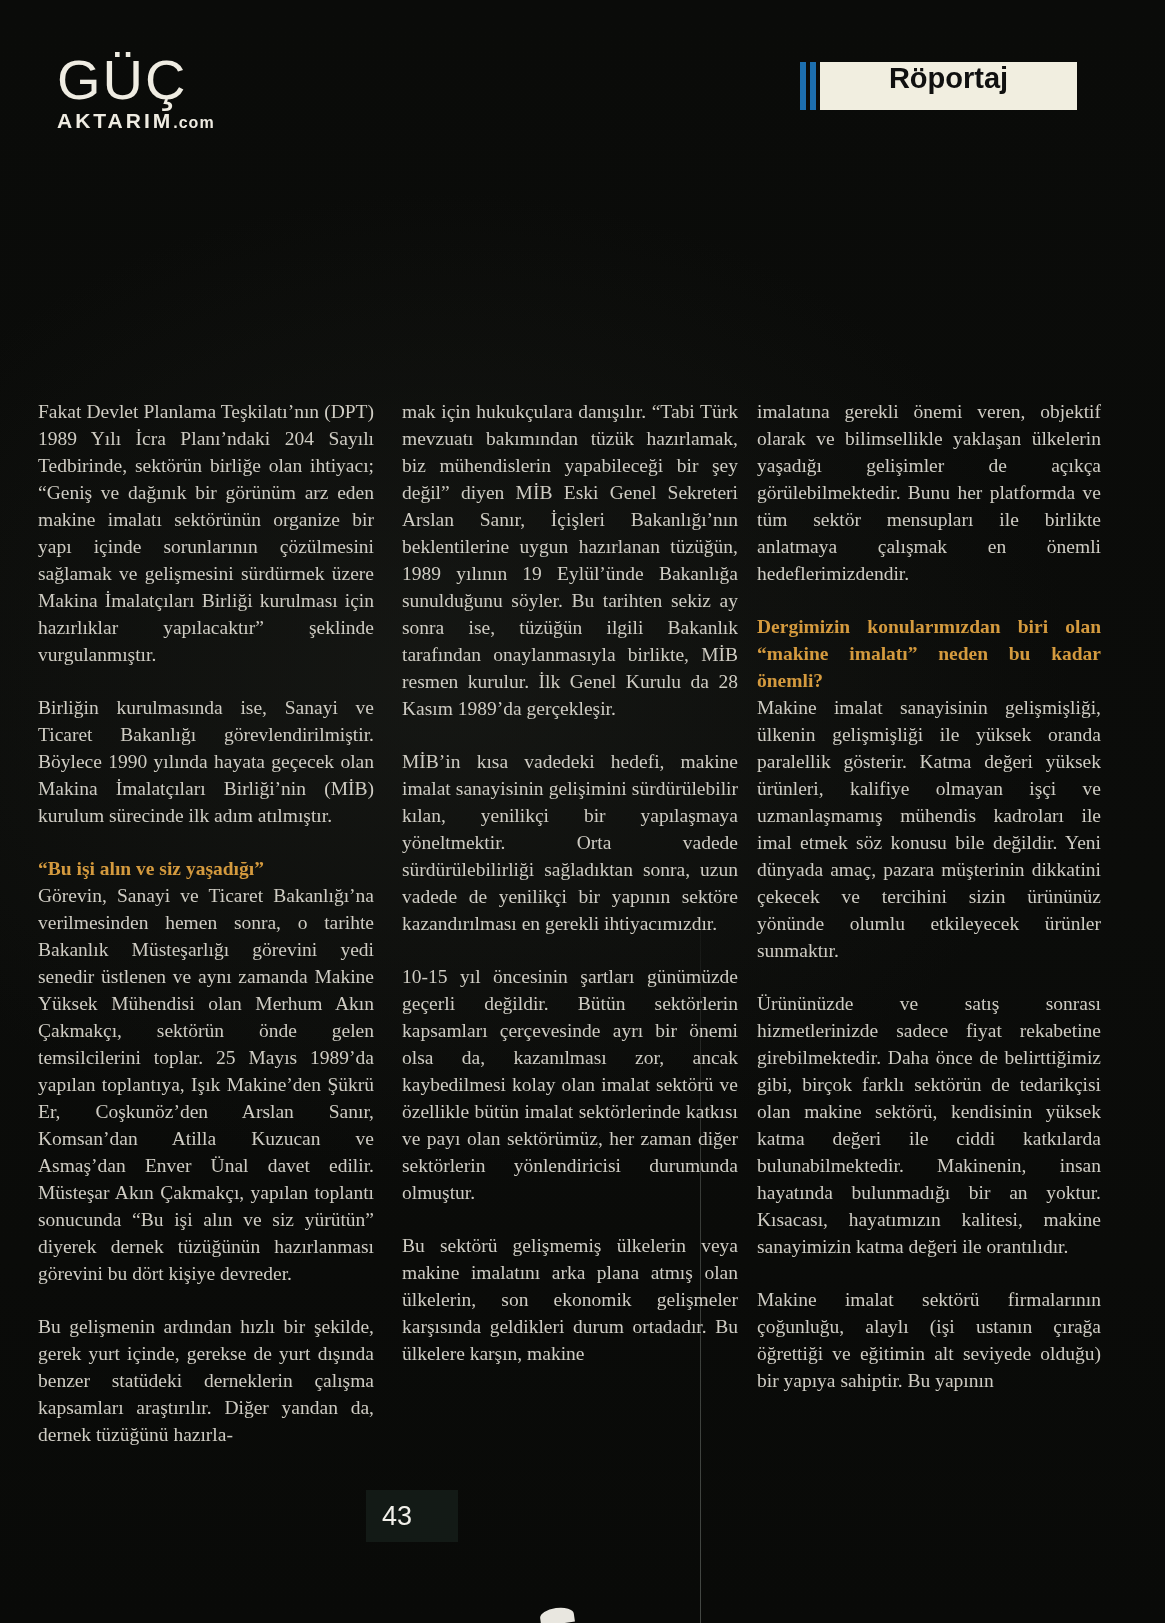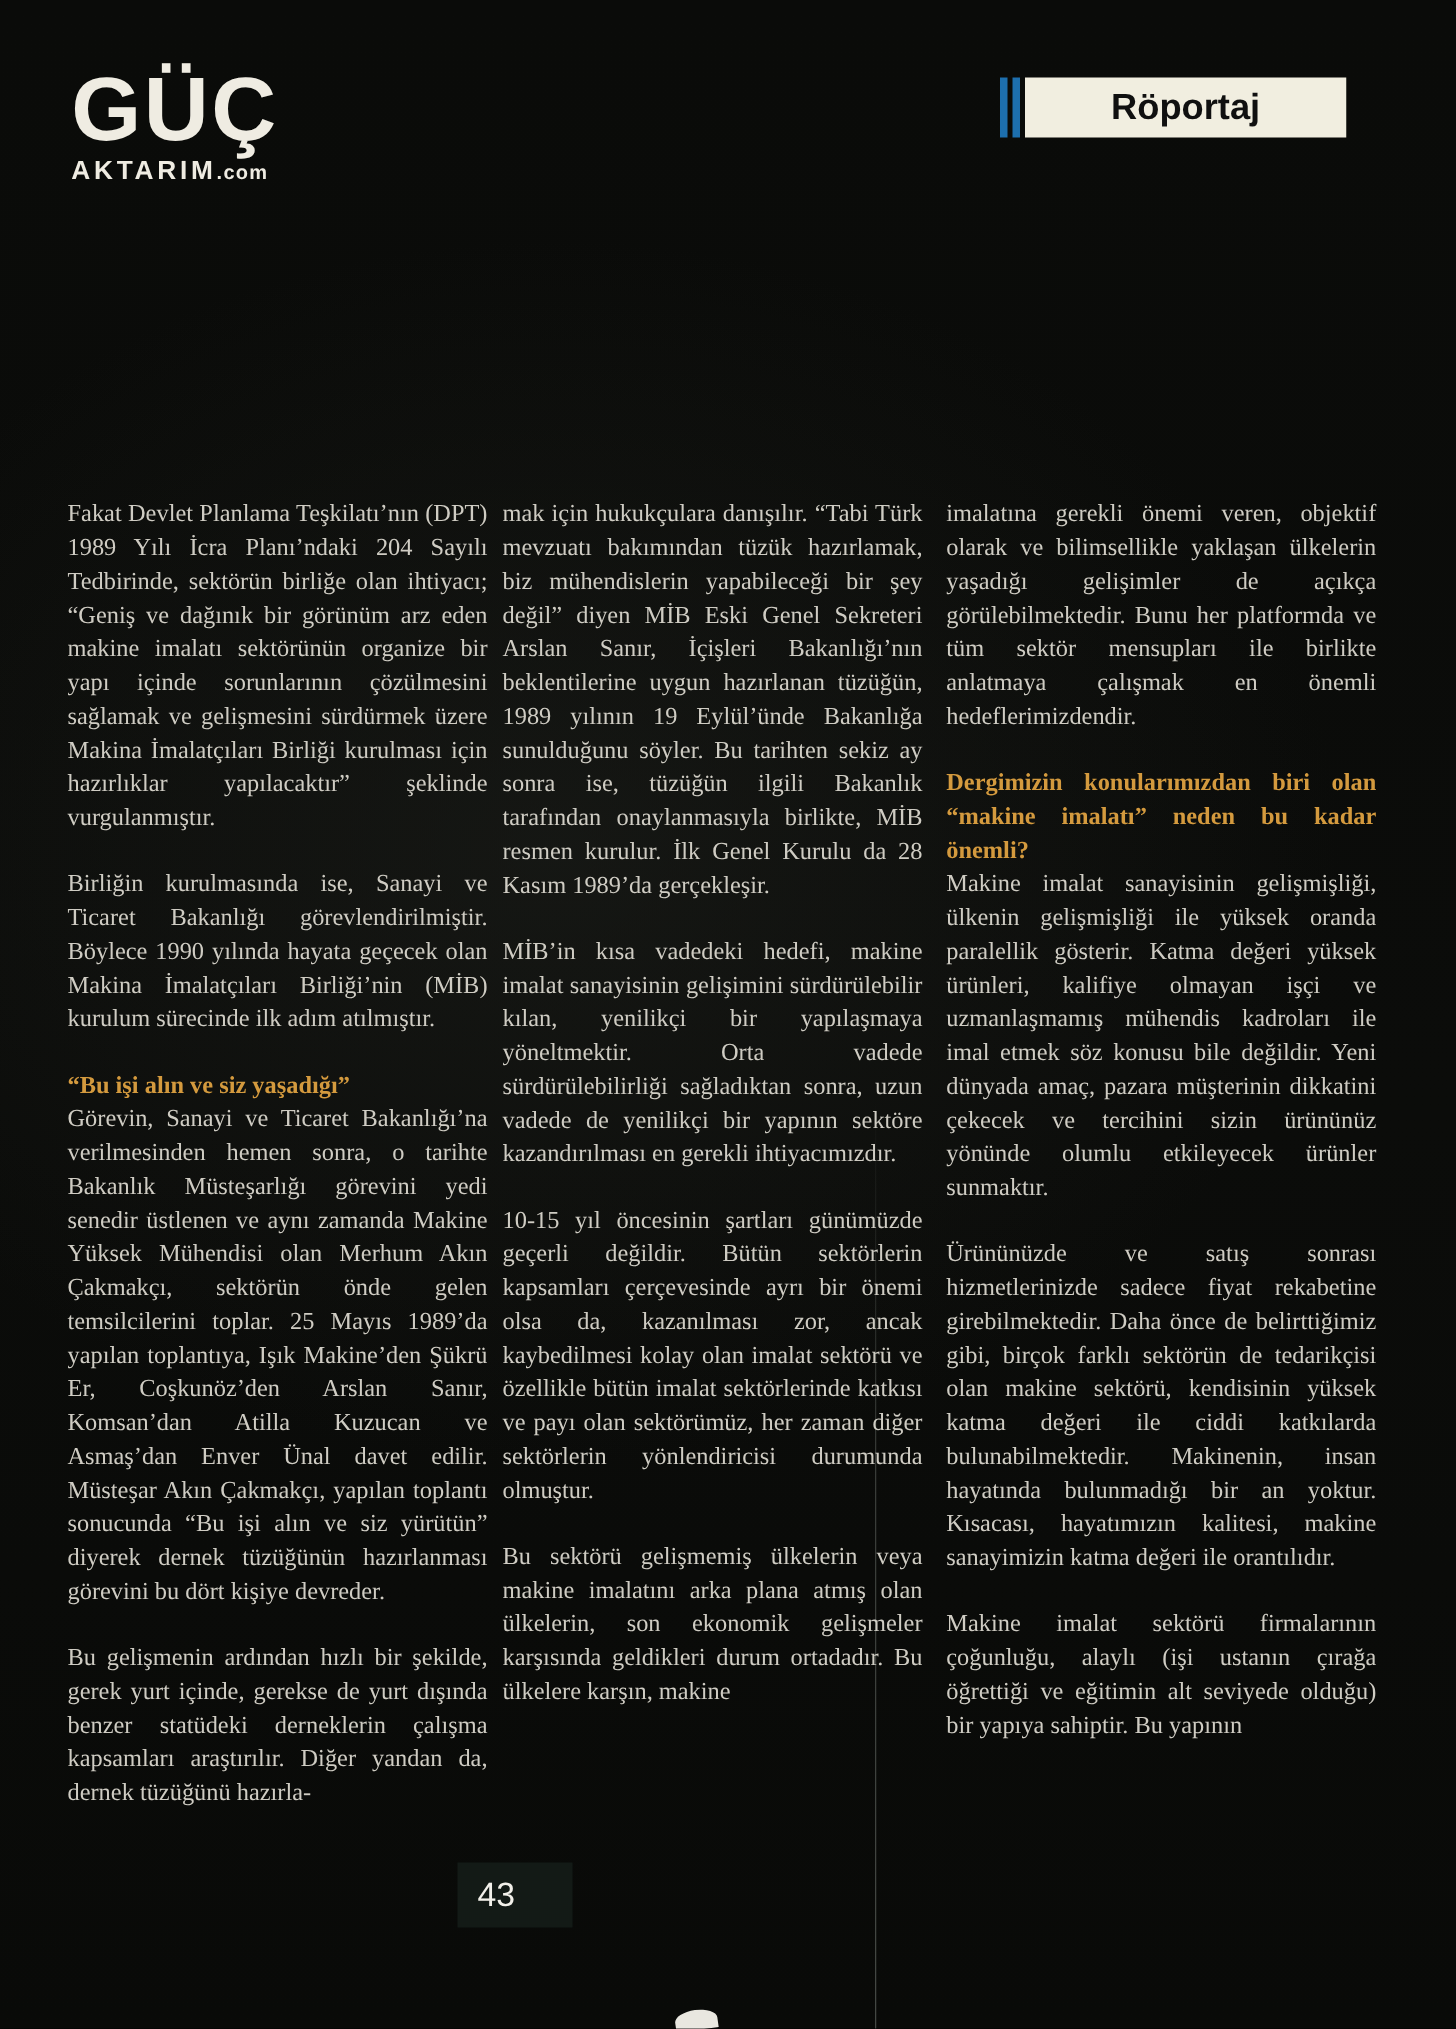--- a/index.html
+++ b/index.html
@@ -8,32 +8,32 @@
     width:1165px;height:1623px;
     background:
       radial-gradient(ellipse 900px 700px at 38% 42%, rgba(30,32,28,.55) 0%, rgba(10,11,9,0) 70%),
       linear-gradient(180deg,#0a0b09 0%,#0b0c0a 55%,#090a08 100%);
     overflow:hidden;
     font-family:"Liberation Serif","DejaVu Serif",serif;
   }
   
   .logo{position:absolute;left:57px;top:52px;color:#efece2;
         font-family:"Liberation Sans","DejaVu Sans",sans-serif;line-height:1;}
-  .logo-main{font-size:72px;font-weight:700;letter-spacing:2px;}
+  .logo-main{font-size:56px;font-weight:400;letter-spacing:2px;}
   .logo-sub{font-size:21px;font-weight:800;letter-spacing:3px;margin-top:2px;}
   .logo-sub .dotcom{font-size:16px;letter-spacing:1px;}
   .badge{position:absolute;left:800px;top:62px;display:flex;align-items:stretch;height:48px;}
   .badge-bar{width:6px;background:#1d6fae;margin-right:4px;}
-  .badge-box{width:257px;background:#f1eee0;display:flex;align-items:center;justify-content:center;}
+  .badge-box{width:257px;background:#f1eee0;display:flex;align-items:flex-start;justify-content:center;}
   .badge-label{font-family:"Liberation Sans","DejaVu Sans",sans-serif;
                font-weight:700;font-size:29px;color:#101010;}
   
   .col{position:absolute;top:398px;color:#cfccc3;font-size:19.5px;line-height:27px;
        text-align:justify;}
-  .col-1{left:54px;width:336px;}
+  .col-1{left:38px;width:336px;}
   .col-2{left:402px;width:336px;}
   .col-3{left:757px;width:344px;}
   .col p{margin:0 0 26px 0;}
   .col .heading{color:#d49a3e;font-weight:700;margin:0;}
   .col p.after-heading{margin-top:0;}
   
   .footer-credit{position:absolute;left:55px;top:1512px;color:#e4e1d8;
     font-family:"Liberation Sans","DejaVu Sans",sans-serif;font-size:23px;}
   .pagenum-box{position:absolute;left:366px;top:1490px;width:92px;height:52px;
     background:#131a16;display:flex;align-items:center;justify-content:flex-start;}

